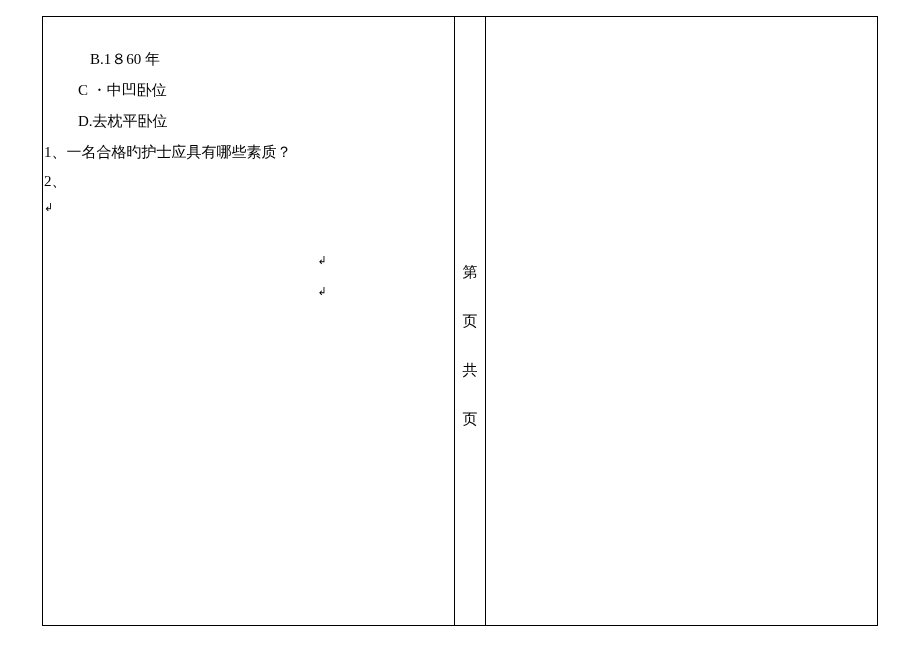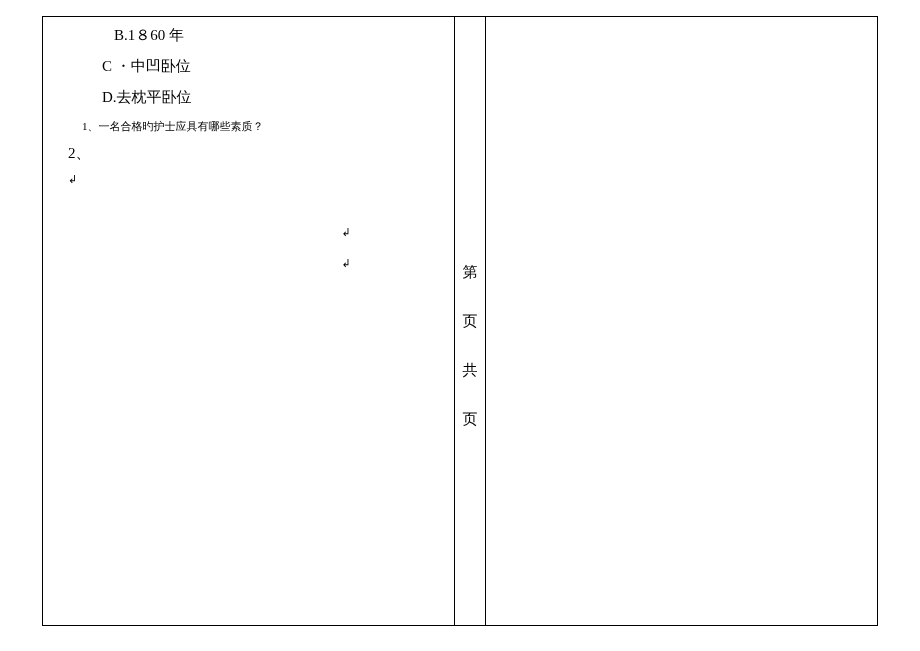--- a/index.html
+++ b/index.html
@@ -37,25 +37,24 @@
       gap: 30px;
       padding-top: 150px;
       padding-bottom: 100px;
     }
     .vertical-box span {
       font-size: 15px;
       color: #000;
     }
     .content {
       position: absolute;
-      top: 4px;
+      top: 28px;
       left: 42px;
       width: 400px;
       padding-top: 22px;
-      margin-left: 24px;
     }
     .opt-line {
       font-size: 15px;
       color: #000;
       margin-bottom: 12px;
       padding-left: 48px;
     }
     .opt-line2 {
       font-size: 15px;
       color: #000;
@@ -64,24 +63,24 @@
     }
     .section-title {
       font-size: 15px;
       color: #000;
       font-weight: bold;
       margin-top: 22px;
       margin-bottom: 14px;
       padding-left: 4px;
     }
     .question-line {
-      font-size: 11px;
+      font-size: 15px;
       color: #000;
       margin-bottom: 10px;
-      padding-left: 16px;
+      padding-left: 2px;
     }
     .question-q2 {
       font-size: 15px;
       color: #000;
       margin-bottom: 10px;
       padding-left: 2px;
     }
     .small-marker {
       font-size: 11px;
       color: #000;

